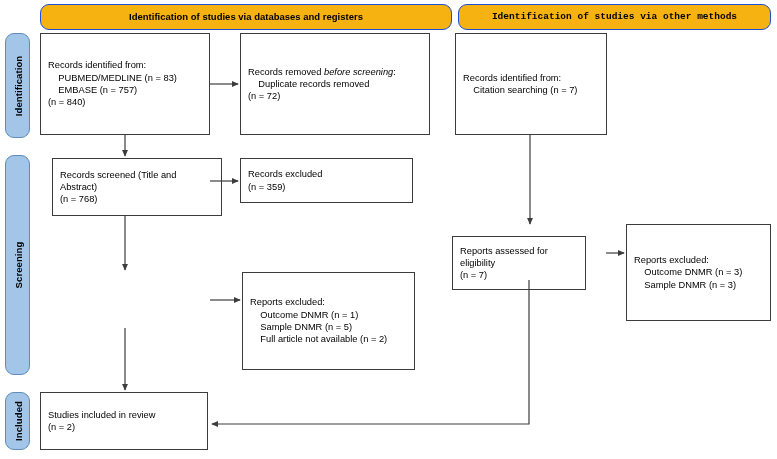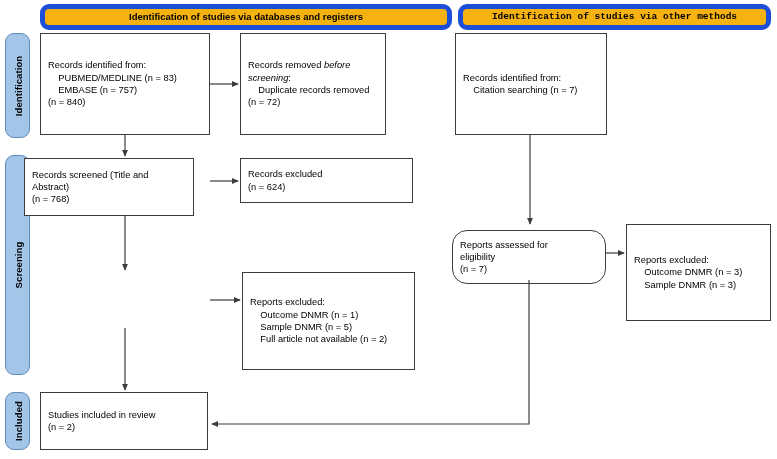--- a/index.html
+++ b/index.html
@@ -16,21 +16,21 @@
     position: relative;
     width: 777px;
     height: 459px;
     background: #ffffff;
     overflow: hidden;
   }
   
   .phase-header {
     position: absolute;
     background: #F5B210;
-    border: 5px solid #1d4ed8;
+    border: 1px solid #1d4ed8;
     border-radius: 9px;
     display: flex;
     align-items: center;
     justify-content: center;
     text-align: center;
     font-size: 9.5px;
     font-weight: bold;
     color: #000000;
     line-height: 1.1;
     box-sizing: border-box;
@@ -110,56 +110,56 @@
     <span class="stage-bar-label">Included</span>
   </div>
 
   <div class="flow-box" style="left:40px; top:33px; width:170px; height:102px;">
     <span class="box-text">Records identified from:
     PUBMED/MEDLINE (n = 83)
     EMBASE (n = 757)
 (n = 840)</span>
   </div>
 
-  <div class="flow-box" style="left:240px; top:33px; width:146px; height:102px;">
+  <div class="flow-box" style="left:240px; top:33px; width:190px; height:102px;">
     <span class="box-text"><span>Records removed </span><em>before screening</em><span>:
     Duplicate records removed
 (n = 72)</span></span>
   </div>
 
-  <div class="flow-box" style="left:24px; top:158px; width:170px; height:58px;">
+  <div class="flow-box" style="left:52px; top:158px; width:170px; height:58px;">
     <span class="box-text">Records screened (Title and
 Abstract)
 (n = 768)</span>
   </div>
 
   <div class="flow-box" style="left:240px; top:158px; width:173px; height:45px;">
     <span class="box-text">Records excluded
-(n = 624)</span>
+(n = 359)</span>
   </div>
 
 
   <div class="flow-box" style="left:242px; top:272px; width:173px; height:98px;">
     <span class="box-text">Reports excluded:
     Outcome DNMR (n = 1)
     Sample DNMR (n = 5)
     Full article not available (n = 2)</span>
   </div>
 
   <div class="flow-box" style="left:40px; top:392px; width:168px; height:58px;">
     <span class="box-text">Studies included in review
 (n = 2)</span>
   </div>
 
   <div class="flow-box" style="left:455px; top:33px; width:152px; height:102px;">
     <span class="box-text">Records identified from:
     Citation searching (n = 7)</span>
   </div>
 
-  <div class="flow-box" style="left:452px; top:230px; width:154px; height:54px;border-radius:15px;">
+  <div class="flow-box" style="left:452px; top:236px; width:134px; height:54px;">
     <span class="box-text">Reports assessed for
 eligibility
 (n = 7)</span>
   </div>
 
   <div class="flow-box" style="left:626px; top:224px; width:145px; height:97px;">
     <span class="box-text">Reports excluded:
     Outcome DNMR (n = 3)
     Sample DNMR (n = 3)</span>
   </div>

